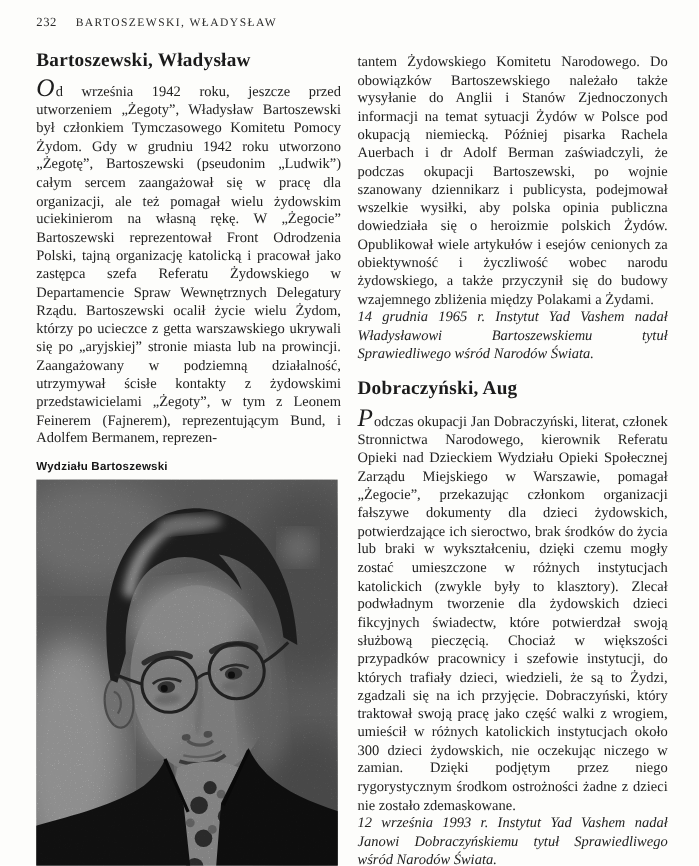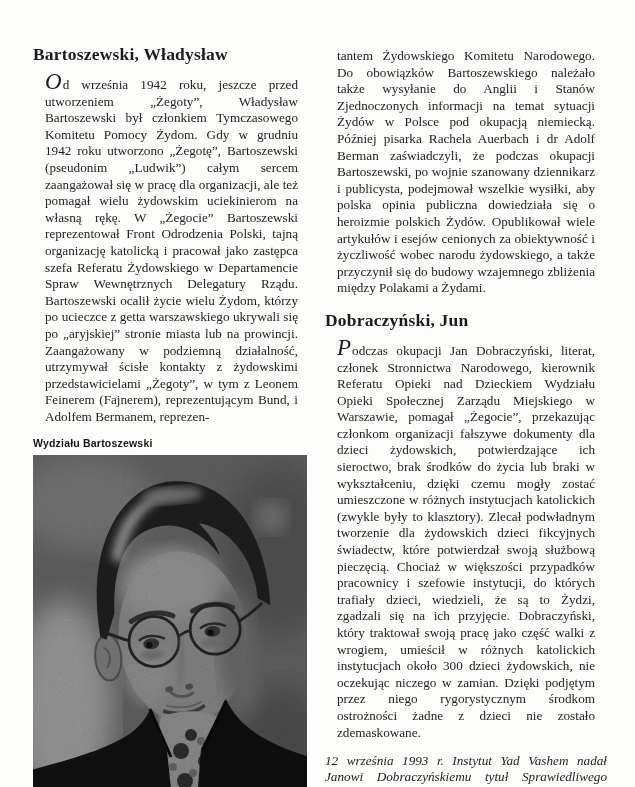--- a/index.html
+++ b/index.html
@@ -22,21 +22,21 @@
 
   .entry-heading {
     font-size:17.5px; font-weight:bold; color:#1b1b1b;
     margin:0 0 10px 0; letter-spacing:0.2px;
     font-family:"Liberation Serif", serif;
   }
   .entry-heading.second { margin-top:13px; margin-bottom:12px; }
 
   p.body {
     font-size:13.2px; line-height:16.6px; text-align:justify;
-    margin:12px; color:#222; hyphens:auto;
+    margin:0; color:#222; hyphens:auto;
   }
   p.body.first-right { margin-top:4px; }
   .initial {
     font-size:23px; font-style:italic; line-height:0;
     margin-right:1px; color:#1d1d1d;
   }
   p.credit {
     font-size:13.2px; line-height:16.3px; font-style:italic;
     margin:0; text-align:justify; color:#222; hyphens:auto;
   }
@@ -45,20 +45,24 @@
     font-size:10.5px; font-weight:bold; color:#151515;
     letter-spacing:0.2px; margin:11px 0 6px 0;
   }
   .photo { display:block; width:274px; height:371px; }
 </style>
 </head>
 <body>
 
 <div class="page">
 
+  <div class="running-head">
+    <span class="page-number">232</span>
+    <span class="running-title">BARTOSZEWSKI, WŁADYSŁAW</span>
+  </div>
 
   <div class="col col-left">
     <h1 class="entry-heading">Bartoszewski, Władysław</h1>
     <p class="body"><span class="initial">O</span><span>d września 1942 roku, jeszcze przed utworzeniem „Żegoty”, Władysław Bartoszewski był członkiem Tymczasowego Komitetu Pomocy Żydom. Gdy w grudniu 1942 roku utworzono „Żegotę”, Bartoszewski (pseudonim „Ludwik”) całym sercem zaangażował się w pracę dla organizacji, ale też pomagał wielu żydowskim uciekinierom na własną rękę. W „Żegocie” Bartoszewski reprezentował Front Odrodzenia Polski, tajną organizację katolicką i pracował jako zastępca szefa Referatu Żydowskiego w Departamencie Spraw Wewnętrznych Delegatury Rządu. Bartoszewski ocalił życie wielu Żydom, którzy po ucieczce z getta warszawskiego ukrywali się po „aryjskiej” stronie miasta lub na prowincji. Zaangażowany w podziemną działalność, utrzymywał ścisłe kontakty z żydowskimi przedstawicielami „Żegoty”, w tym z Leonem Feinerem (Fajnerem), reprezentującym Bund, i Adolfem Bermanem, reprezen-</span></p>
 
     <div class="photo-caption">Wydziału Bartoszewski</div>
 
     <svg class="photo" viewBox="0 0 274 371" xmlns="http://www.w3.org/2000/svg" role="img">
       <defs>
         <filter id="b2">
@@ -152,19 +156,20 @@
           <path d="M193,246 L 170,296" stroke="#0e0e0e" stroke-width="3" fill="none"></path>
         </g>
 
         <rect width="274" height="371" filter="url(#grain)" opacity="0.32"></rect>
       </g>
     </svg>
   </div>
 
   <div class="col col-right">
     <p class="body first-right">tantem Żydowskiego Komitetu Narodowego. Do obowiązków Bartoszewskiego należało także wysyłanie do Anglii i Stanów Zjednoczonych informacji na temat sytuacji Żydów w Polsce pod okupacją niemiecką. Później pisarka Rachela Auerbach i dr Adolf Berman zaświadczyli, że podczas okupacji Bartoszewski, po wojnie szanowany dziennikarz i publicysta, podejmował wszelkie wysiłki, aby polska opinia publiczna dowiedziała się o heroizmie polskich Żydów. Opublikował wiele artykułów i esejów cenionych za obiektywność i życzliwość wobec narodu żydowskiego, a także przyczynił się do budowy wzajemnego zbliżenia między Polakami a Żydami.</p>
+    <p class="credit">14 grudnia 1965 r. Instytut Yad Vashem nadał Władysławowi Bartoszewskiemu tytuł Sprawiedliwego wśród Narodów Świata.</p>
 
-    <h2 class="entry-heading second">Dobraczyński, Jun</h2>
+    <h2 class="entry-heading second">Dobraczyński, Aug</h2>
     <p class="body"><span class="initial">P</span><span>odczas okupacji Jan Dobraczyński, literat, członek Stronnictwa Narodowego, kierownik Referatu Opieki nad Dzieckiem Wydziału Opieki Społecznej Zarządu Miejskiego w Warszawie, pomagał „Żegocie”, przekazując członkom organizacji fałszywe dokumenty dla dzieci żydowskich, potwierdzające ich sieroctwo, brak środków do życia lub braki w wykształceniu, dzięki czemu mogły zostać umieszczone w różnych instytucjach katolickich (zwykle były to klasztory). Zlecał podwładnym tworzenie dla żydowskich dzieci fikcyjnych świadectw, które potwierdzał swoją służbową pieczęcią. Chociaż w większości przypadków pracownicy i szefowie instytucji, do których trafiały dzieci, wiedzieli, że są to Żydzi, zgadzali się na ich przyjęcie. Dobraczyński, który traktował swoją pracę jako część walki z wrogiem, umieścił w różnych katolickich instytucjach około 300 dzieci żydowskich, nie oczekując niczego w zamian. Dzięki podjętym przez niego rygorystycznym środkom ostrożności żadne z dzieci nie zostało zdemaskowane.</span></p>
     <p class="credit">12 września 1993 r. Instytut Yad Vashem nadał Janowi Dobraczyńskiemu tytuł Sprawiedliwego wśród Narodów Świata.</p>
   </div>
 
 </div>
 
 </body></html>

